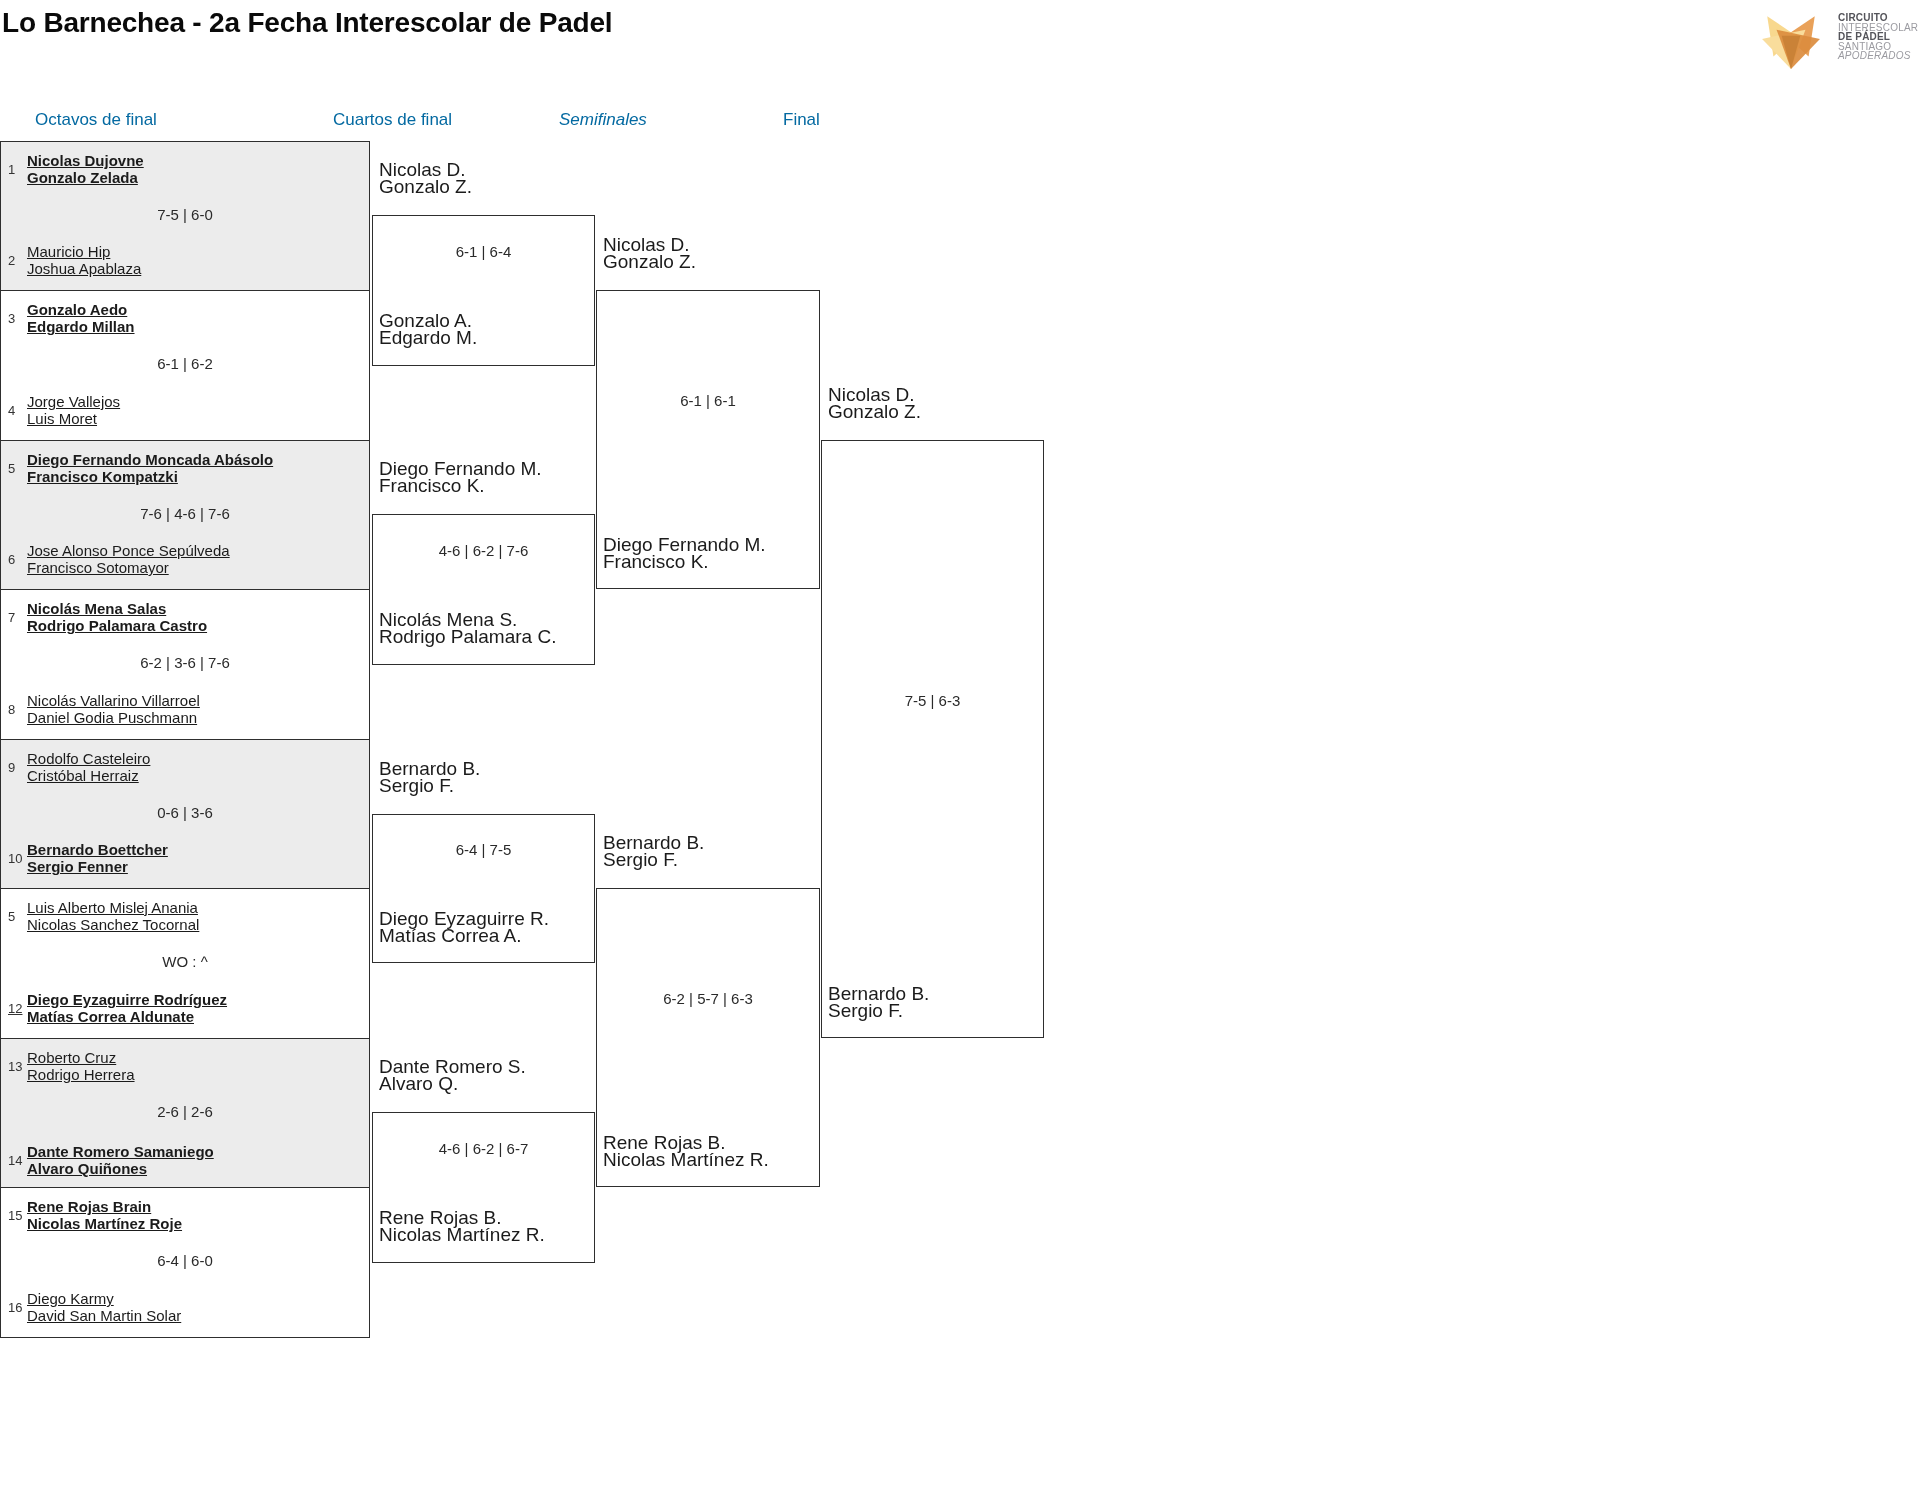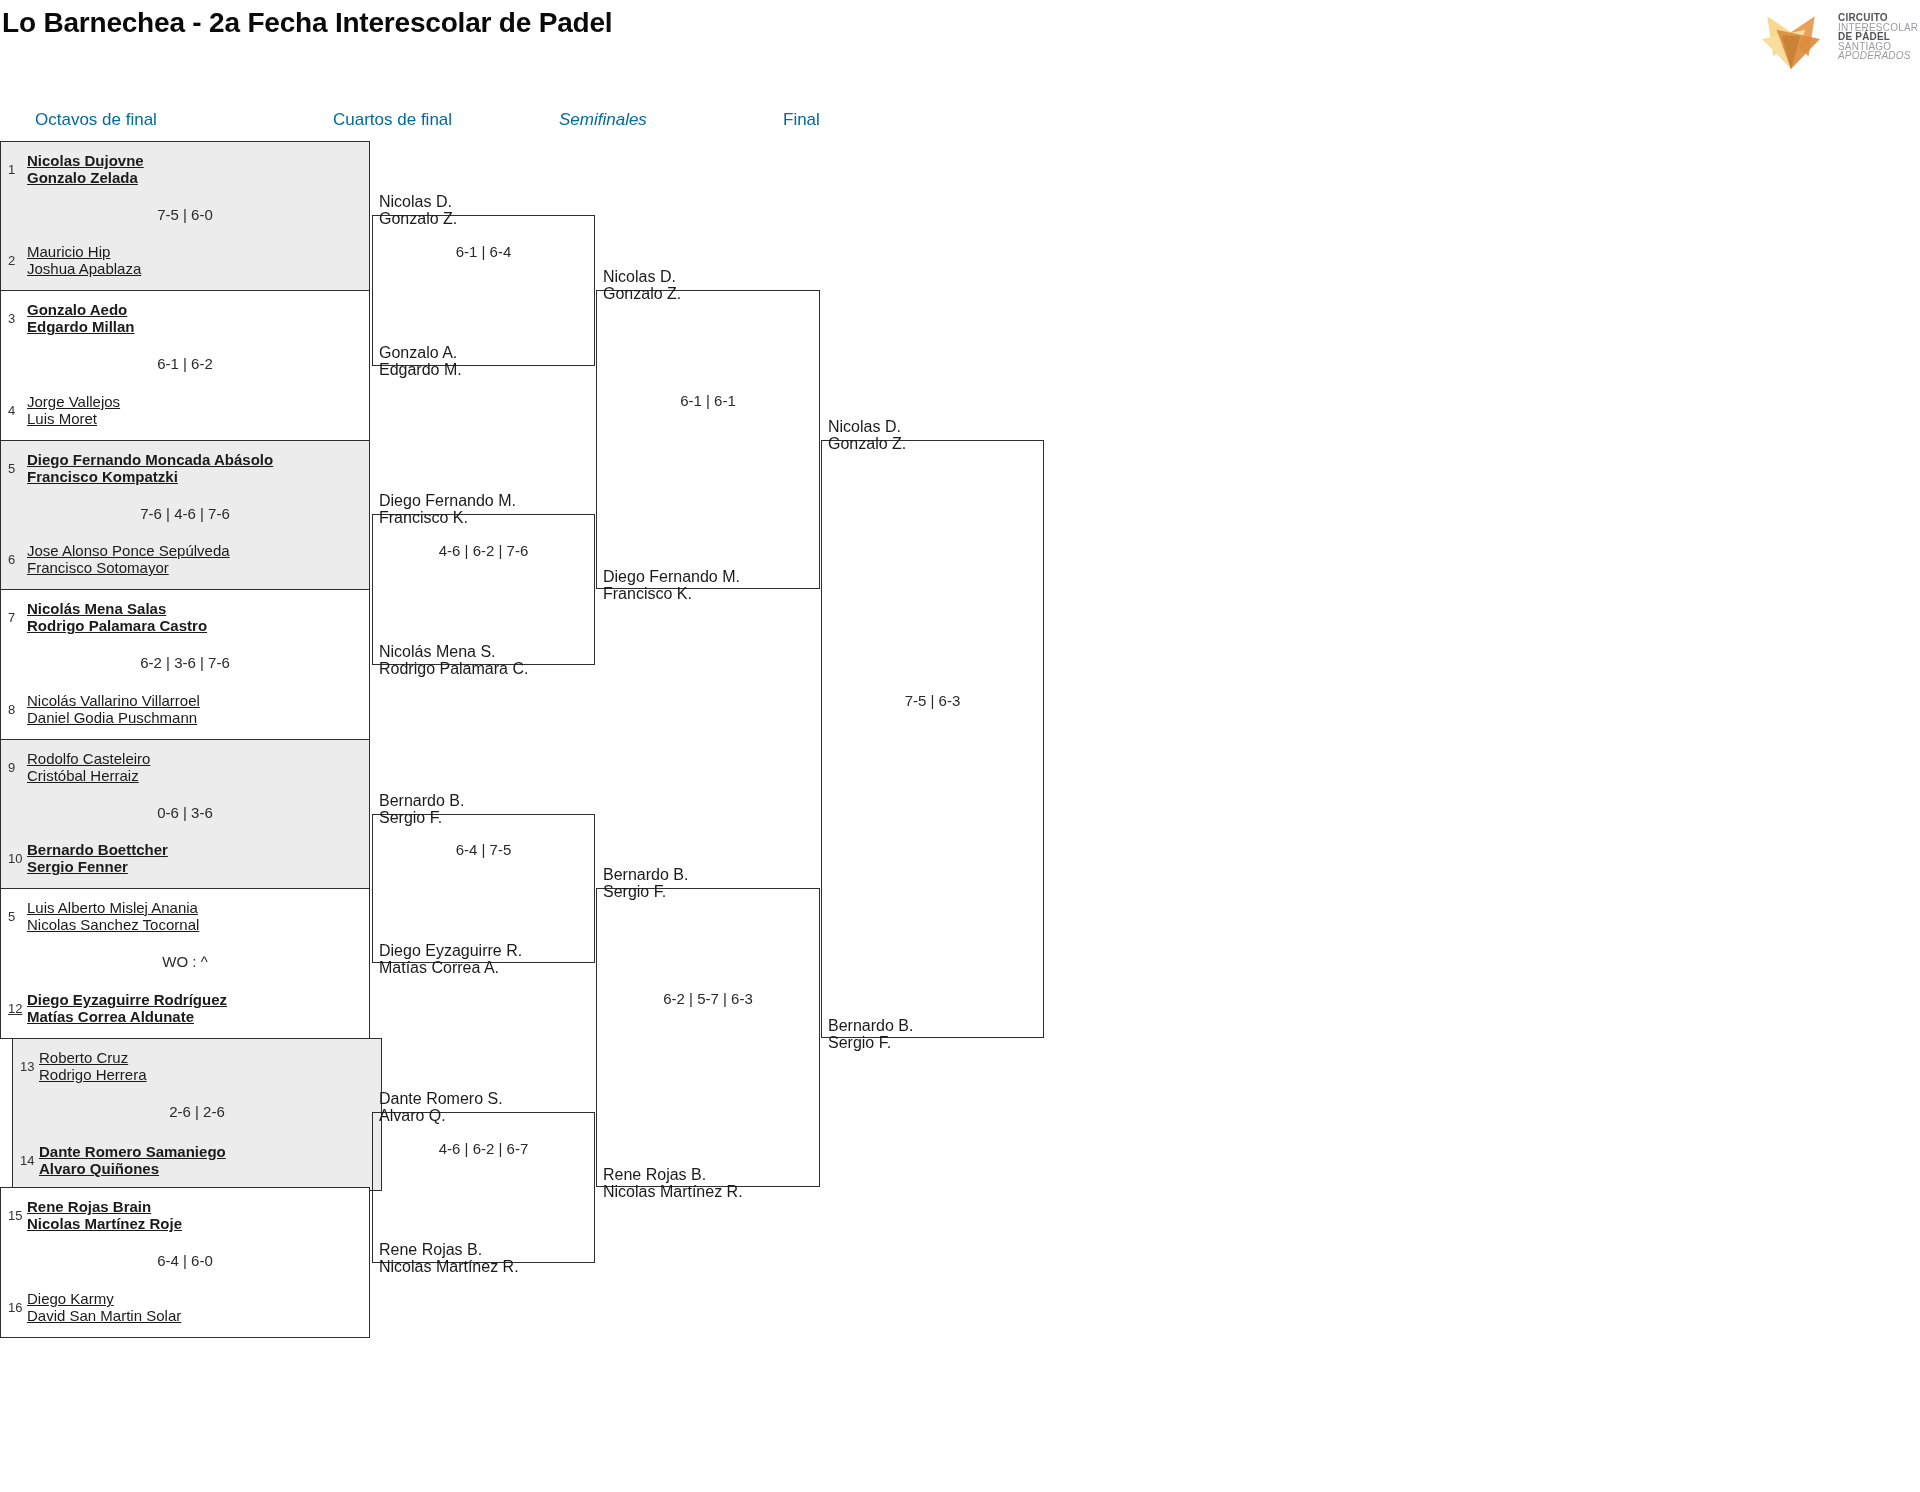--- a/index.html
+++ b/index.html
@@ -18,21 +18,21 @@
   
   .grp{position:absolute;left:0;width:370px;border:1px solid #2e2e2e;box-sizing:border-box;background:#ffffff;}
   .grp.shaded{background:#ececec;}
   .seed{position:absolute;left:7px;width:18px;height:34px;display:flex;align-items:center;font-size:13px;color:#333;}
   .team{position:absolute;left:26px;font-size:15px;line-height:17px;font-weight:400;text-decoration:underline;}
   .team div{white-space:nowrap;}
   .win{font-weight:700;}
   .oscore{position:absolute;left:0;top:64px;width:100%;text-align:center;font-size:15px;color:#2a2a2a;}
   
   .rect{position:absolute;border:1px solid #2e2e2e;box-sizing:border-box;background:transparent;}
-  .mlabel{position:absolute;font-size:16px;line-height:17px;font-weight:400;margin-top:32px;}
+  .mlabel{position:absolute;font-size:19px;line-height:17px;font-weight:400;}
   .mlabel div{white-space:nowrap;}
   .mscore{position:absolute;text-align:center;font-size:15px;color:#2a2a2a;}
   
   .logo-fox{position:absolute;left:1760px;top:10px;}
   .logo-text{position:absolute;left:1838px;top:13px;width:82px;font-size:10px;line-height:9.5px;color:#9a9aa0;letter-spacing:0.2px;}
   .logo-text .dark{color:#54545a;font-weight:700;}
   .logo-text .it{font-style:italic;}
 </style>
 </head>
 <body>
@@ -140,21 +140,21 @@
     <div>Nicolas Sanchez Tocornal</div>
   </div>
   <div class="oscore">WO : ^</div>
   <div class="seed" style="bottom:13px;text-decoration:underline;">12</div>
   <div class="team win" style="bottom:13px;">
     <div>Diego Eyzaguirre Rodríguez</div>
     <div>Matías Correa Aldunate</div>
   </div>
 </div>
 
-<div class="grp shaded" style="top:1038px;height:153px;margin-left:12px;">
+<div class="grp shaded" style="top:1038px;height:153px;">
   <div class="seed" style="top:10px;">13</div>
   <div class="team" style="top:10px;">
     <div>Roberto Cruz</div>
     <div>Rodrigo Herrera</div>
   </div>
   <div class="oscore">2-6 | 2-6</div>
   <div class="seed" style="bottom:13px;">14</div>
   <div class="team win" style="bottom:13px;">
     <div>Dante Romero Samaniego</div>
     <div>Alvaro Quiñones</div>

